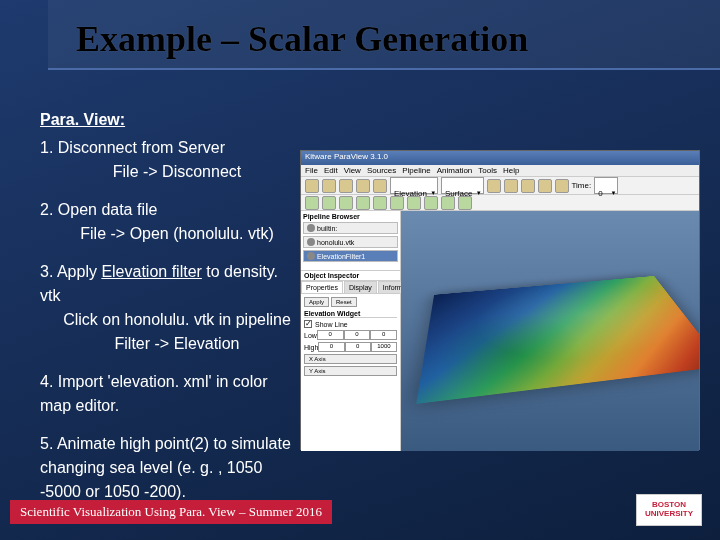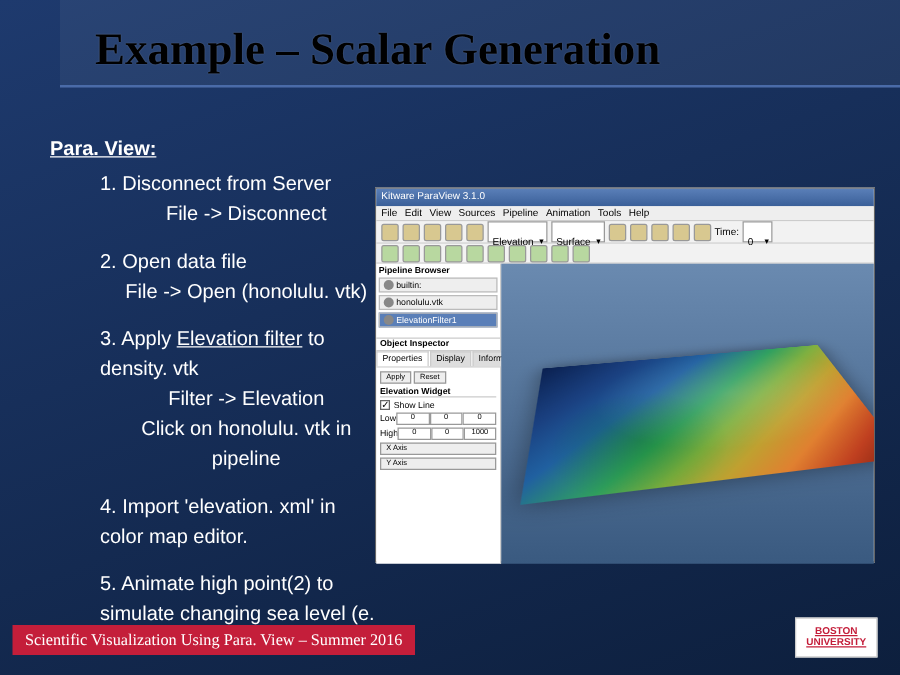--- a/index.html
+++ b/index.html
@@ -1,20 +1,20 @@
 <!DOCTYPE html>
 <html><head>
 <meta charset="utf-8">
 <style>
 * { margin: 0; padding: 0; box-sizing: border-box; }
 body { width: 720px; height: 540px; background: linear-gradient(160deg, #1e3a6e 0%, #0d1f3d 100%); font-family: Arial, sans-serif; color: #fff; position: relative; overflow: hidden; }
 .slide-title { font-family: 'Times New Roman', serif; font-size: 36px; color: #000; background: rgba(255,255,255,0.05); padding: 18px 0 8px 28px; border-bottom: 2px solid #4a6ba8; text-shadow: 0 0 1px rgba(255,255,255,0.3); margin-left: 48px; }
 .content { position: absolute; top: 108px; left: 40px; width: 260px; font-size: 16px; color: #fff; line-height: 1.5; }
 .section-head { text-decoration: underline; font-weight: bold; margin-bottom: 4px; }
-.step { margin-bottom: 14px; margin-left: 40px; }
+.step { margin-bottom: 14px; }
 .indent { margin-left: 14px; text-align: center; }
 .underline { text-decoration: underline; }
 .screenshot { position: absolute; top: 150px; left: 300px; width: 400px; height: 300px; background: #e8e8e8; border: 1px solid #666; font-size: 8px; color: #000; }
 .pv-titlebar { height: 14px; background: linear-gradient(#5a7fb8,#3a5f98); color: #fff; padding: 1px 4px; font-size: 8px; }
 .pv-menubar { height: 12px; background: #eee; padding: 1px 4px; display: flex; gap: 6px; border-bottom: 1px solid #ccc; }
 .pv-toolbar { height: 18px; background: #f2f2f2; border-bottom: 1px solid #ccc; display: flex; align-items: center; padding: 0 4px; gap: 3px; }
 .pv-toolbar2 { height: 16px; background: #f2f2f2; border-bottom: 1px solid #ccc; display: flex; align-items: center; padding: 0 4px; gap: 3px; }
 .tb-icon { width: 14px; height: 14px; background: #d8c890; border: 1px solid #999; border-radius: 2px; }
 .tb-icon.g { background: #b8d8a0; }
 .tb-dropdown { height: 13px; border: 1px solid #999; background: #fff; padding: 15px 10px 0 3px; font-size: 8px; display: flex; align-items: center; position: relative; }
@@ -30,21 +30,21 @@
 .insp-tab { padding: 2px 4px; border: 1px solid #ccc; border-bottom: none; background: #ddd; margin-right: 1px; }
 .insp-tab.active { background: #fff; }
 .insp-body { padding: 3px; }
 .insp-row { display: flex; justify-content: space-between; margin: 2px 0; align-items: center; }
 .insp-input { width: 30px; height: 10px; border: 1px solid #999; background: #fff; font-size: 6px; text-align: center; }
 .insp-btn { border: 1px solid #999; background: #eee; padding: 1px 4px; font-size: 6px; }
 .pv-view { flex: 1; background: linear-gradient(#6a8ab0, #3a5a80); position: relative; overflow: hidden; }
 .terrain { position: absolute; top: 30px; left: 30px; width: 260px; height: 170px; transform: perspective(400px) rotateX(55deg) rotateZ(-10deg); background: linear-gradient(135deg, #0a2050 0%, #1a4080 20%, #2060a0 35%, #30a060 50%, #80b040 60%, #c0a030 70%, #e08030 80%, #c04020 90%, #802010 100%); box-shadow: 0 0 20px rgba(0,0,0,0.4); }
 .terrain::before { content: ''; position: absolute; inset: 0; background: radial-gradient(ellipse at 60% 40%, rgba(255,255,255,0.15), transparent 50%), radial-gradient(circle at 30% 70%, rgba(0,100,0,0.3), transparent 30%); }
 .footer-red { position: absolute; bottom: 16px; left: 10px; background: #c41e3a; color: #fff; font-family: 'Times New Roman', serif; font-size: 13px; padding: 4px 10px; }
-.footer-logo { position: absolute; bottom: 14px; right: 18px; background: #fff; color: #c41e3a; font-weight: bold; font-size: 8px; padding: 6px 8px; border: 1px solid #ccc; text-align: center; line-height: 1.1; text-decoration: underline; }
+.footer-logo { position: absolute; bottom: 14px; right: 18px; background: #fff; color: #c41e3a; font-weight: bold; font-size: 8px; padding: 6px 8px; border: 1px solid #ccc; text-align: center; line-height: 1.1; }
 .checkbox { width: 8px; height: 8px; border: 1px solid #666; background: #fff; display: inline-block; position: relative; }
 .checkbox.checked::after { content: '✓'; position: absolute; top: -2px; left: 0; font-size: 8px; }
 </style>
 </head>
 <body>
 
 <h1 class="slide-title">Example – Scalar Generation</h1>
 
 <div class="content">
   <div class="section-head">Para. View:</div>
@@ -54,22 +54,22 @@
     <div class="indent">File -&gt; Disconnect</div>
   </div>
 
   <div class="step">
     <div>2. Open data file</div>
     <div class="indent">File -&gt; Open (honolulu. vtk)</div>
   </div>
 
   <div class="step">
     <div><span>3. Apply </span><span class="underline">Elevation filter</span><span> to density. vtk</span></div>
+    <div class="indent">Click on honolulu. vtk in pipeline</div>
     <div class="indent">Filter -&gt; Elevation</div>
-    <div class="indent">Click on honolulu. vtk in pipeline</div>
   </div>
 
   <div class="step">
     <div>4. Import 'elevation. xml' in color map editor.</div>
   </div>
 
   <div class="step">
     <div>5. Animate high point(2) to simulate changing sea level (e. g. , 1050 -5000 or 1050 -200).</div>
   </div>
 </div>

